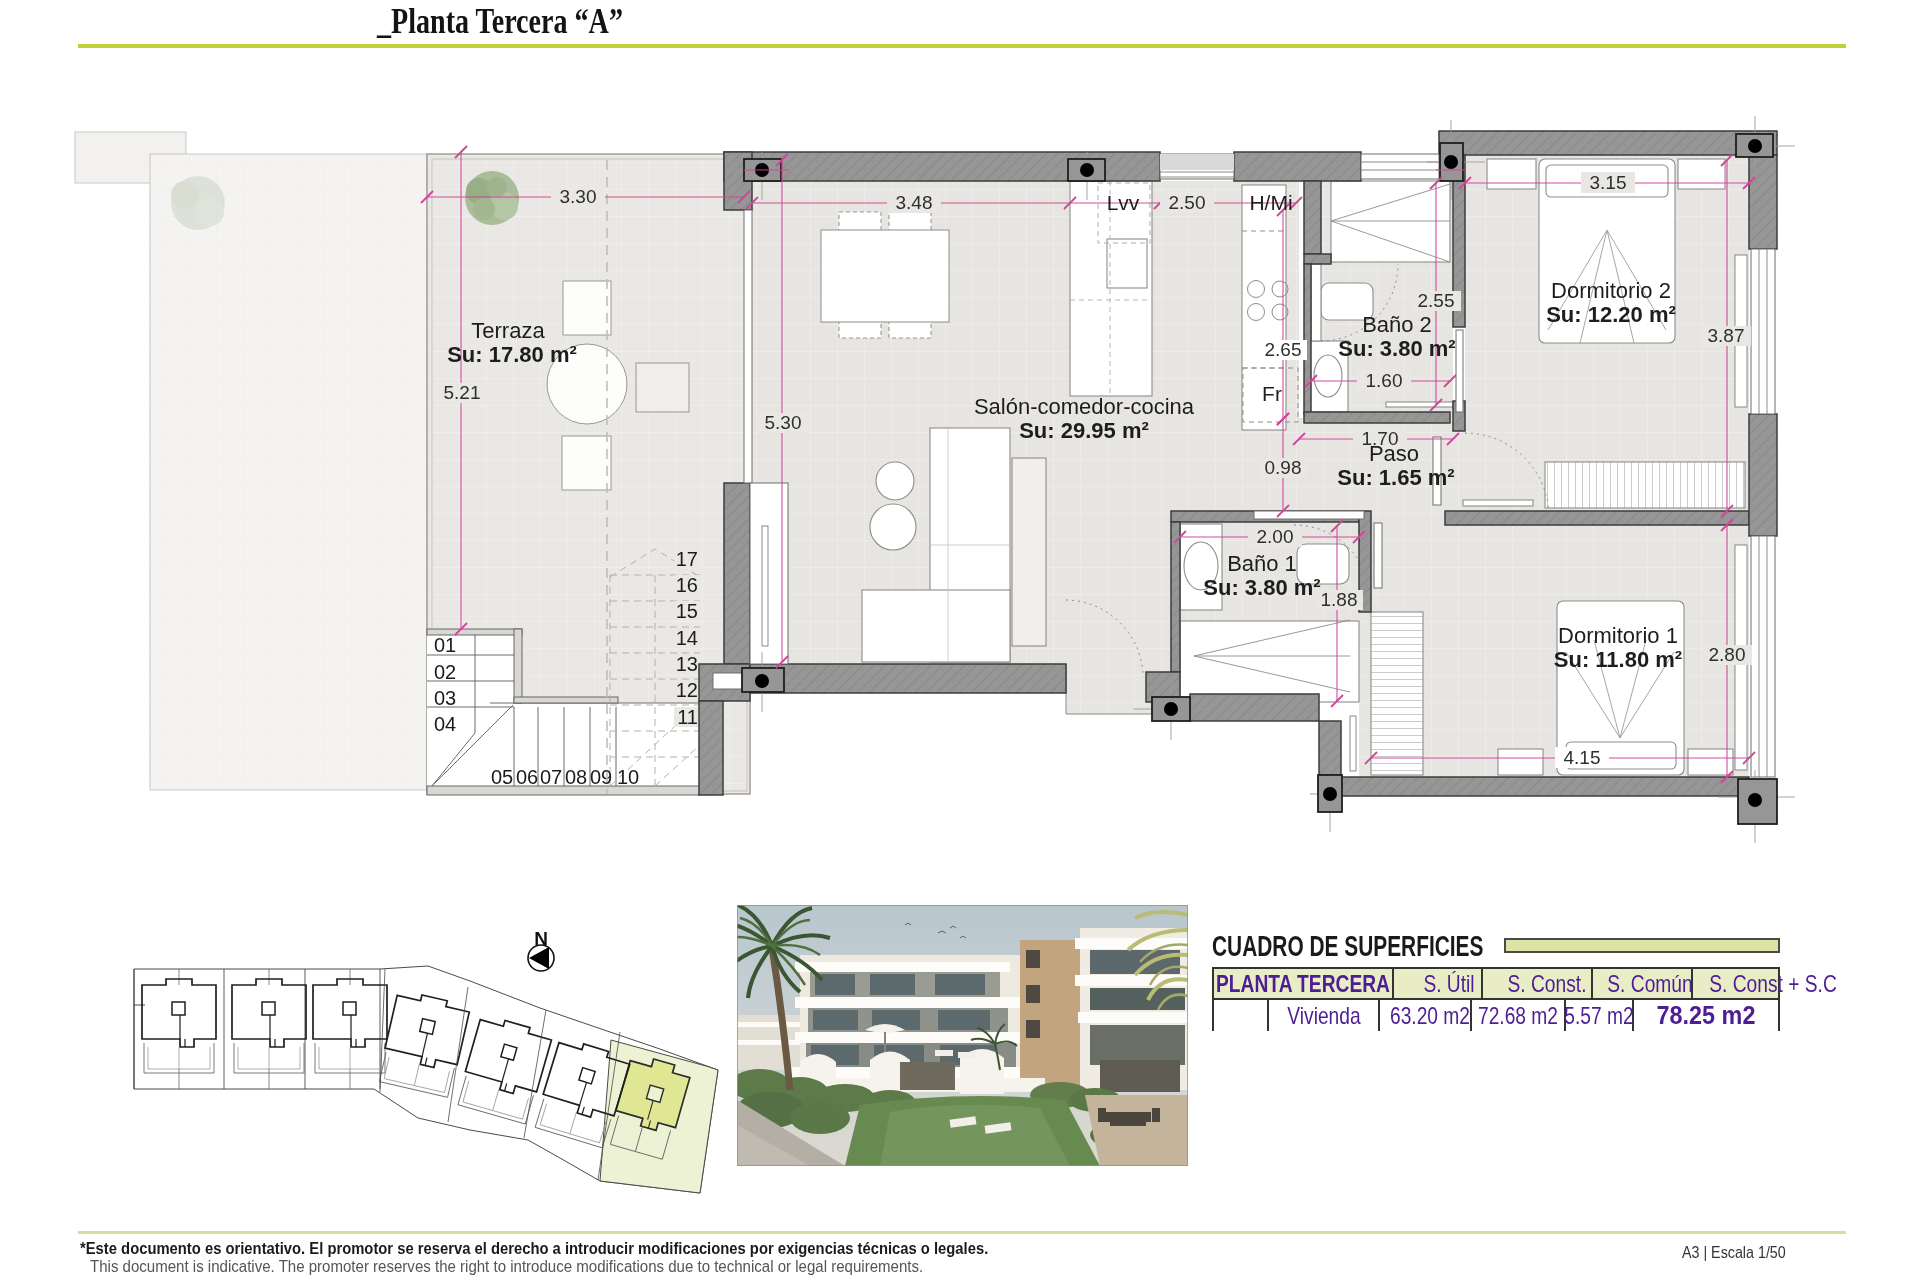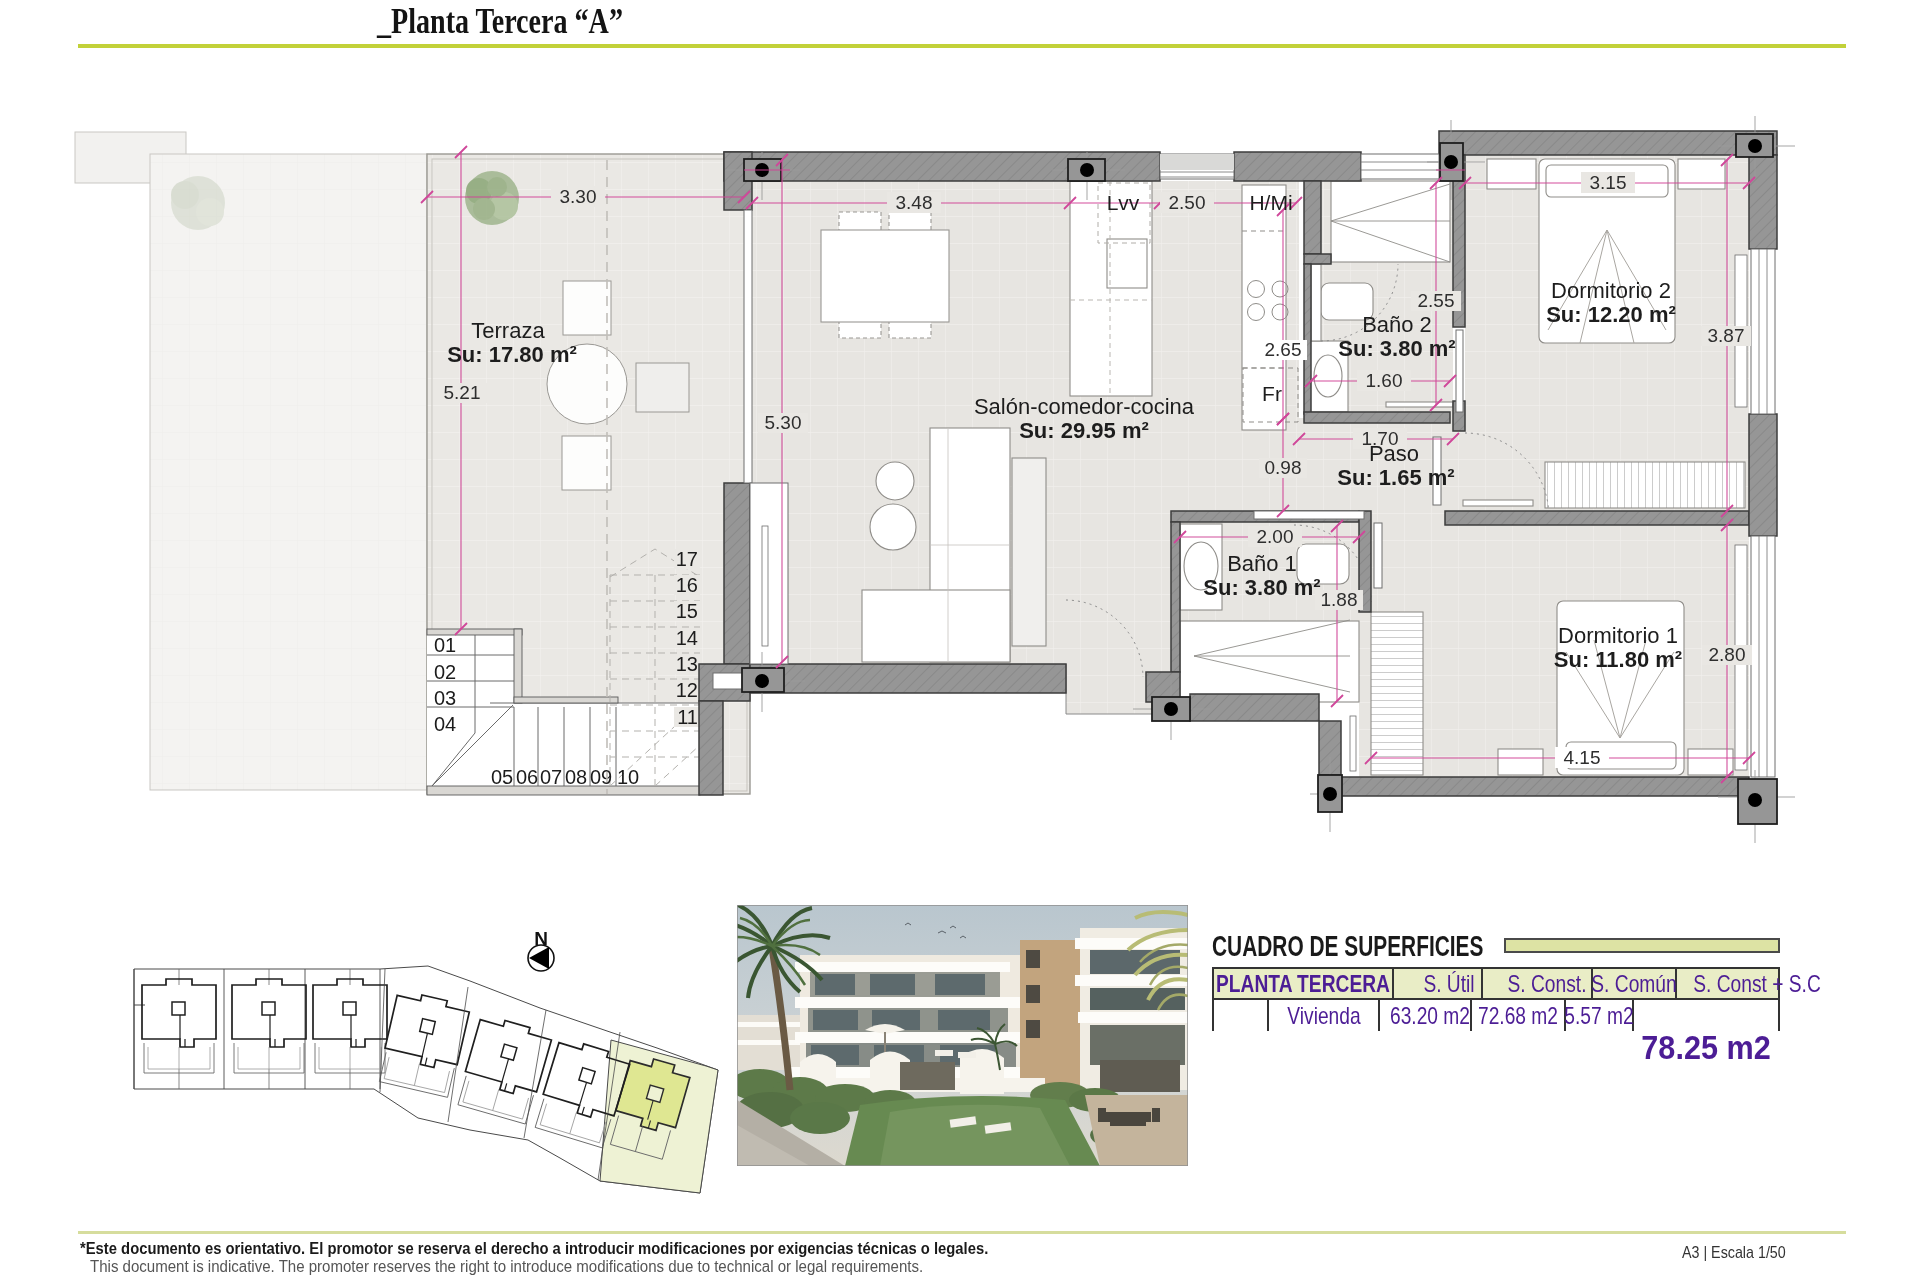--- a/index.html
+++ b/index.html
@@ -587,30 +587,30 @@
     </g>
   </svg>
 
   <div class="abs" style="left:1212px;top:930px;font-size:29px;font-weight:bold;color:#1a1a1a;transform:scaleX(0.72);transform-origin:0 0;white-space:nowrap;">CUADRO DE SUPERFICIES</div>
   <div class="abs" style="left:1504px;top:938px;width:272px;height:11px;background:#dde3a4;border:2px solid #4a4a4a;"></div>
   <div class="abs" style="left:1212px;top:967px;width:568px;height:64px;border:2px solid #333;box-sizing:border-box;font-size:24px;color:#4c1d95;">
     <div style="display:flex;height:29px;background:#e9edc6;border-bottom:2px solid #333;">
       <div style="width:180px;border-right:2px solid #333;text-align:center;font-weight:bold;line-height:29px;box-sizing:border-box;"><span class="nrw">PLANTA TERCERA</span></div>
       <div style="width:92px;border-right:2px solid #333;text-align:center;line-height:29px;box-sizing:border-box;padding-left:23px;"><span class="nrw">S. Útil</span></div>
       <div style="width:110px;border-right:2px solid #333;text-align:center;line-height:29px;box-sizing:border-box;padding-left:19px;"><span class="nrw">S. Const.</span></div>
-      <div style="width:84px;border-right:2px solid #333;text-align:center;line-height:29px;box-sizing:border-box;"><span class="nrw">S. Común</span></div>
+      <div style="width:84px;border-right:2px solid #333;text-align:center;line-height:29px;box-sizing:border-box;margin-left:16px;"><span class="nrw">S. Común</span></div>
       <div style="flex:1;text-align:right;line-height:29px;"><span class="nrw">S. Const + S.C</span></div>
     </div>
     <div style="display:flex;height:31px;background:#fff;">
       <div style="width:55px;border-right:2px solid #333;box-sizing:border-box;"></div>
       <div style="width:111px;border-right:2px solid #333;text-align:center;line-height:31px;box-sizing:border-box;"><span class="nrw">Vivienda</span></div>
       <div style="width:92px;border-right:2px solid #333;text-align:center;line-height:31px;box-sizing:border-box;padding-left:9px;"><span class="nrw">63.20 m2</span></div>
       <div style="width:94px;border-right:2px solid #333;text-align:center;line-height:31px;box-sizing:border-box;"><span class="nrw">72.68 m2</span></div>
       <div style="width:68px;border-right:2px solid #333;text-align:center;line-height:31px;box-sizing:border-box;"><span class="nrw">5.57 m2</span></div>
-      <div style="flex:1;text-align:center;line-height:31px;font-weight:bold;font-size:34px;margin-top:32px;"><span class="nrw" style="transform:translateX(-50%) scaleX(0.9);">78.25 m2</span></div>
+      <div style="flex:1;text-align:center;line-height:31px;font-weight:bold;font-size:26px;"><span class="nrw" style="transform:translateX(-50%) scaleX(0.9);">78.25 m2</span></div>
     </div>
   </div>
 
   <div class="abs" style="left:78px;top:1231px;width:1768px;height:3px;background:#d6dd9d;"></div>
   <div class="abs" style="left:80px;top:1239px;font-size:17px;font-weight:bold;color:#1a1a1a;transform:scaleX(0.87);transform-origin:0 0;white-space:nowrap;">*Este documento es orientativo. El promotor se reserva el derecho a introducir modificaciones por exigencias técnicas o legales.</div>
   <div class="abs" style="left:90px;top:1258px;font-size:16px;color:#555;transform:scaleX(0.94);transform-origin:0 0;white-space:nowrap;">This document is indicative. The promoter reserves the right to introduce modifications due to technical or legal requirements.</div>
   <div class="abs" style="left:1682px;top:1243px;font-size:17px;color:#333;transform:scaleX(0.84);transform-origin:0 0;white-space:nowrap;">A3 | Escala 1/50</div>
 </div>
 
 </body></html>

